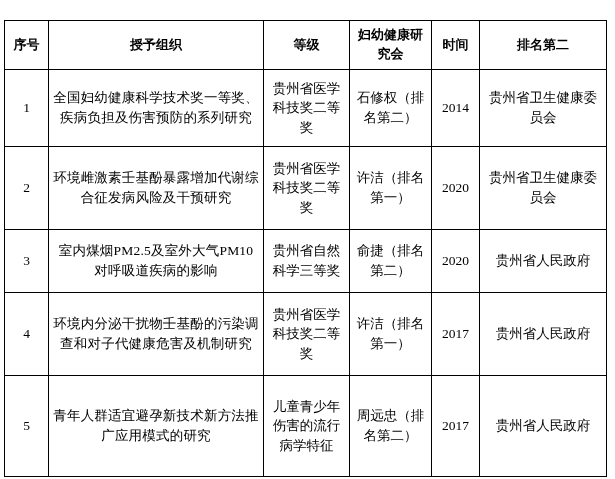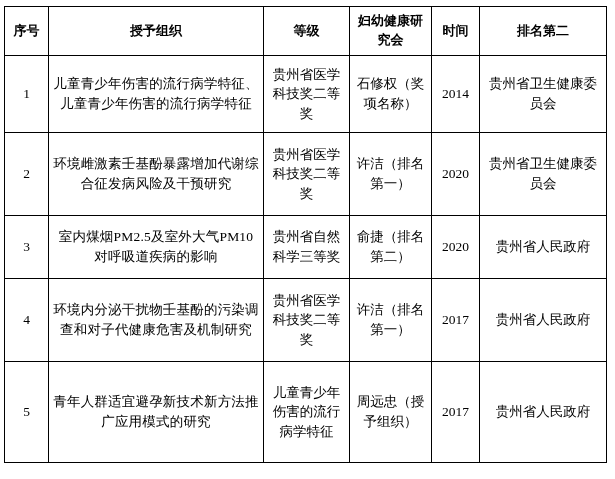--- a/index.html
+++ b/index.html
@@ -12,21 +12,21 @@
     height: 479px;
     font-family: "Liberation Serif", serif;
     color: #000000;
     overflow: hidden;
   }
   .page {
     position: relative;
     width: 521px;
     height: 479px;
     box-sizing: border-box;
-    padding: 6px 4px 0 4px;
+    padding: 20px 4px 0 4px;
   }
   table.award-table {
     border-collapse: collapse;
     table-layout: fixed;
     width: 602px;
     margin: 0 auto;
   }
   table.award-table th,
   table.award-table td {
     border: 1px solid #000000;
@@ -103,23 +103,23 @@
         <th>授予组织</th>
         <th>等级</th>
         <th>妇幼健康研究会</th>
         <th>时间</th>
         <th>排名第二</th>
       </tr>
     </thead>
     <tbody>
       <tr class="row-1">
         <td class="cell-index">1</td>
-        <td class="cell-title">儿童青少年伤害的流行病学特征、儿童青少年伤害的流行病学特征</td>
+        <td class="cell-title">全国妇幼健康科学技术奖一等奖、疾病负担及伤害预防的系列研究</td>
         <td class="cell-level">贵州省医学科技奖二等奖</td>
-        <td class="cell-person">石修权（奖项名称）</td>
+        <td class="cell-person">石修权（排名第二）</td>
         <td class="cell-year">2014</td>
         <td class="cell-org">贵州省卫生健康委员会</td>
       </tr>
       <tr class="row-2">
         <td class="cell-index">2</td>
         <td class="cell-title">环境雌激素壬基酚暴露增加代谢综合征发病风险及干预研究</td>
         <td class="cell-level">贵州省医学科技奖二等奖</td>
         <td class="cell-person">许洁（排名第一）</td>
         <td class="cell-year">2020</td>
         <td class="cell-org">贵州省卫生健康委员会</td>
@@ -137,19 +137,19 @@
         <td class="cell-title">环境内分泌干扰物壬基酚的污染调查和对子代健康危害及机制研究</td>
         <td class="cell-level">贵州省医学科技奖二等奖</td>
         <td class="cell-person">许洁（排名第一）</td>
         <td class="cell-year">2017</td>
         <td class="cell-org">贵州省人民政府</td>
       </tr>
       <tr class="row-5">
         <td class="cell-index">5</td>
         <td class="cell-title">青年人群适宜避孕新技术新方法推广应用模式的研究</td>
         <td class="cell-level">儿童青少年伤害的流行病学特征</td>
-        <td class="cell-person">周远忠（授予组织）</td>
+        <td class="cell-person">周远忠（排名第二）</td>
         <td class="cell-year">2017</td>
         <td class="cell-org">贵州省人民政府</td>
       </tr>
     </tbody>
   </table>
 </div>
 
 </body></html>

